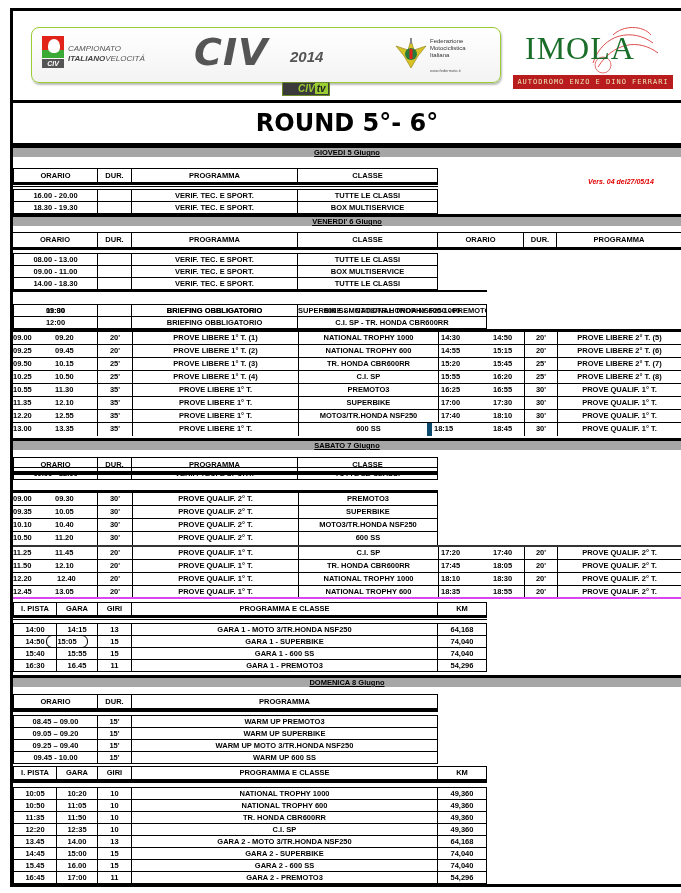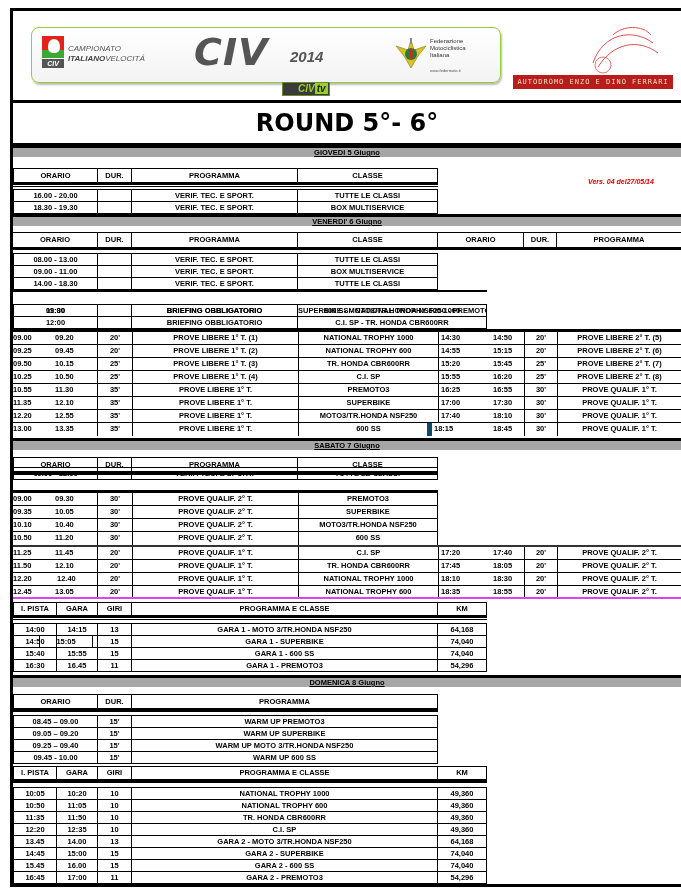--- a/index.html
+++ b/index.html
@@ -75,20 +75,21 @@
       <div class="fmi-url">www.federmoto.it</div>
     </div>
 
     <div class="imola">
       <svg style="position:absolute;left:60px;top:0;width:90px;height:52px;" viewBox="0 0 90 52">
         <path d="M20 40 C 30 10, 60 5, 80 20" stroke="#e05050" stroke-width="1" fill="none"></path>
         <path d="M25 44 C 40 20, 65 15, 85 30" stroke="#e05050" stroke-width="1" fill="none"></path>
         <path d="M40 12 C 50 2, 70 2, 78 12" stroke="#e05050" stroke-width="1" fill="none"></path>
         <circle cx="30" cy="42" r="8" stroke="#e05050" stroke-width="0.8" fill="none"></circle>
       </svg>
+      <div class="imola-word">IMOLA</div>
       <div class="imola-bar">AUTODROMO ENZO E DINO FERRARI</div>
     </div>
   </div>
 
   <div class="title-row">
     <h1>ROUND 5°- 6°</h1>
   </div>
 
   <div class="daybar" style="top:134px;"><span>GIOVEDI 5 Giugno</span></div>
 
@@ -362,21 +363,21 @@
 
   <div class="row" style="top:612px;width:474px;">
     <div class="cell bx" style="left:0;width:44px;">14:00</div>
     <div class="cell bx" style="left:43px;width:42px;">14:15</div>
     <div class="cell bx" style="left:84px;width:35px;">13</div>
     <div class="cell bx" style="left:118px;width:307px;">GARA 1 -  MOTO 3/TR.HONDA NSF250</div>
     <div class="cell bx" style="left:424px;width:50px;">64,168</div>
   </div>
   <div class="row" style="top:624px;width:474px;">
     <div class="cell bx" style="left:0;width:44px;">14:50</div>
-    <div class="cell bx" style="left:26px;width:54px;">15:05</div>
+    <div class="cell bx" style="left:33px;width:42px;border-radius:6px;">15:05</div>
     <div class="cell bx" style="left:84px;width:35px;">15</div>
     <div class="cell bx" style="left:118px;width:307px;">GARA 1 - SUPERBIKE</div>
     <div class="cell bx" style="left:424px;width:50px;">74,040</div>
   </div>
   <div class="row" style="top:636px;width:474px;">
     <div class="cell bx" style="left:0;width:44px;">15:40</div>
     <div class="cell bx" style="left:43px;width:42px;">15:55</div>
     <div class="cell bx" style="left:84px;width:35px;">15</div>
     <div class="cell bx" style="left:118px;width:307px;">GARA 1 - 600 SS</div>
     <div class="cell bx" style="left:424px;width:50px;">74,040</div>

